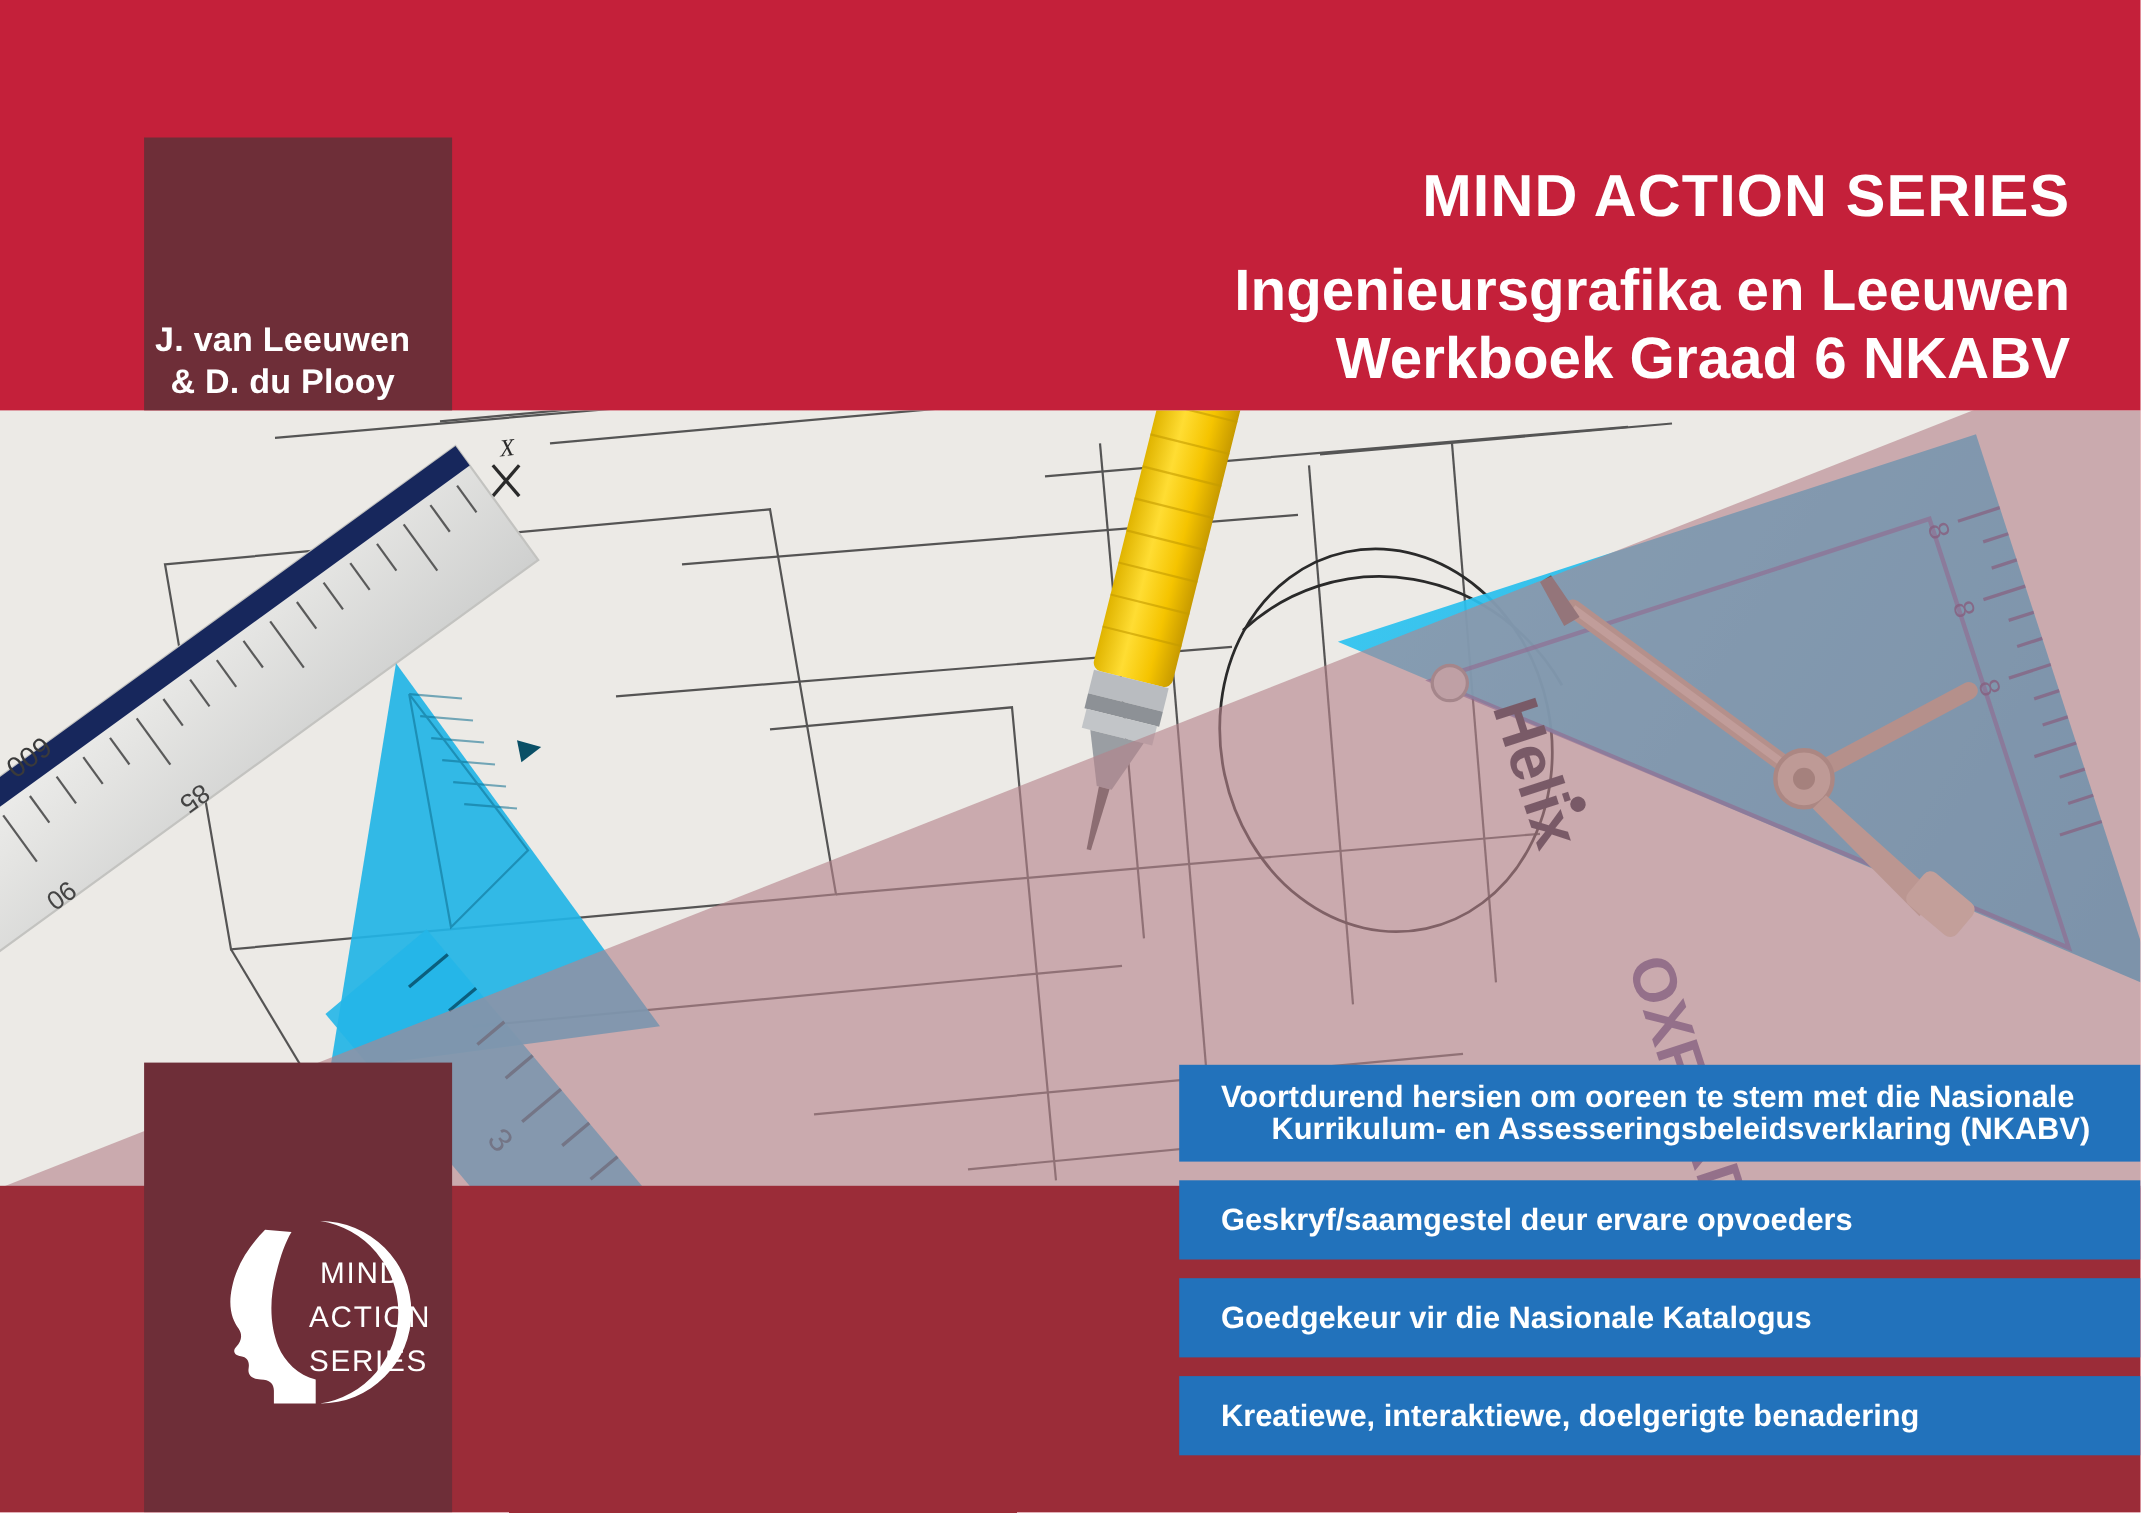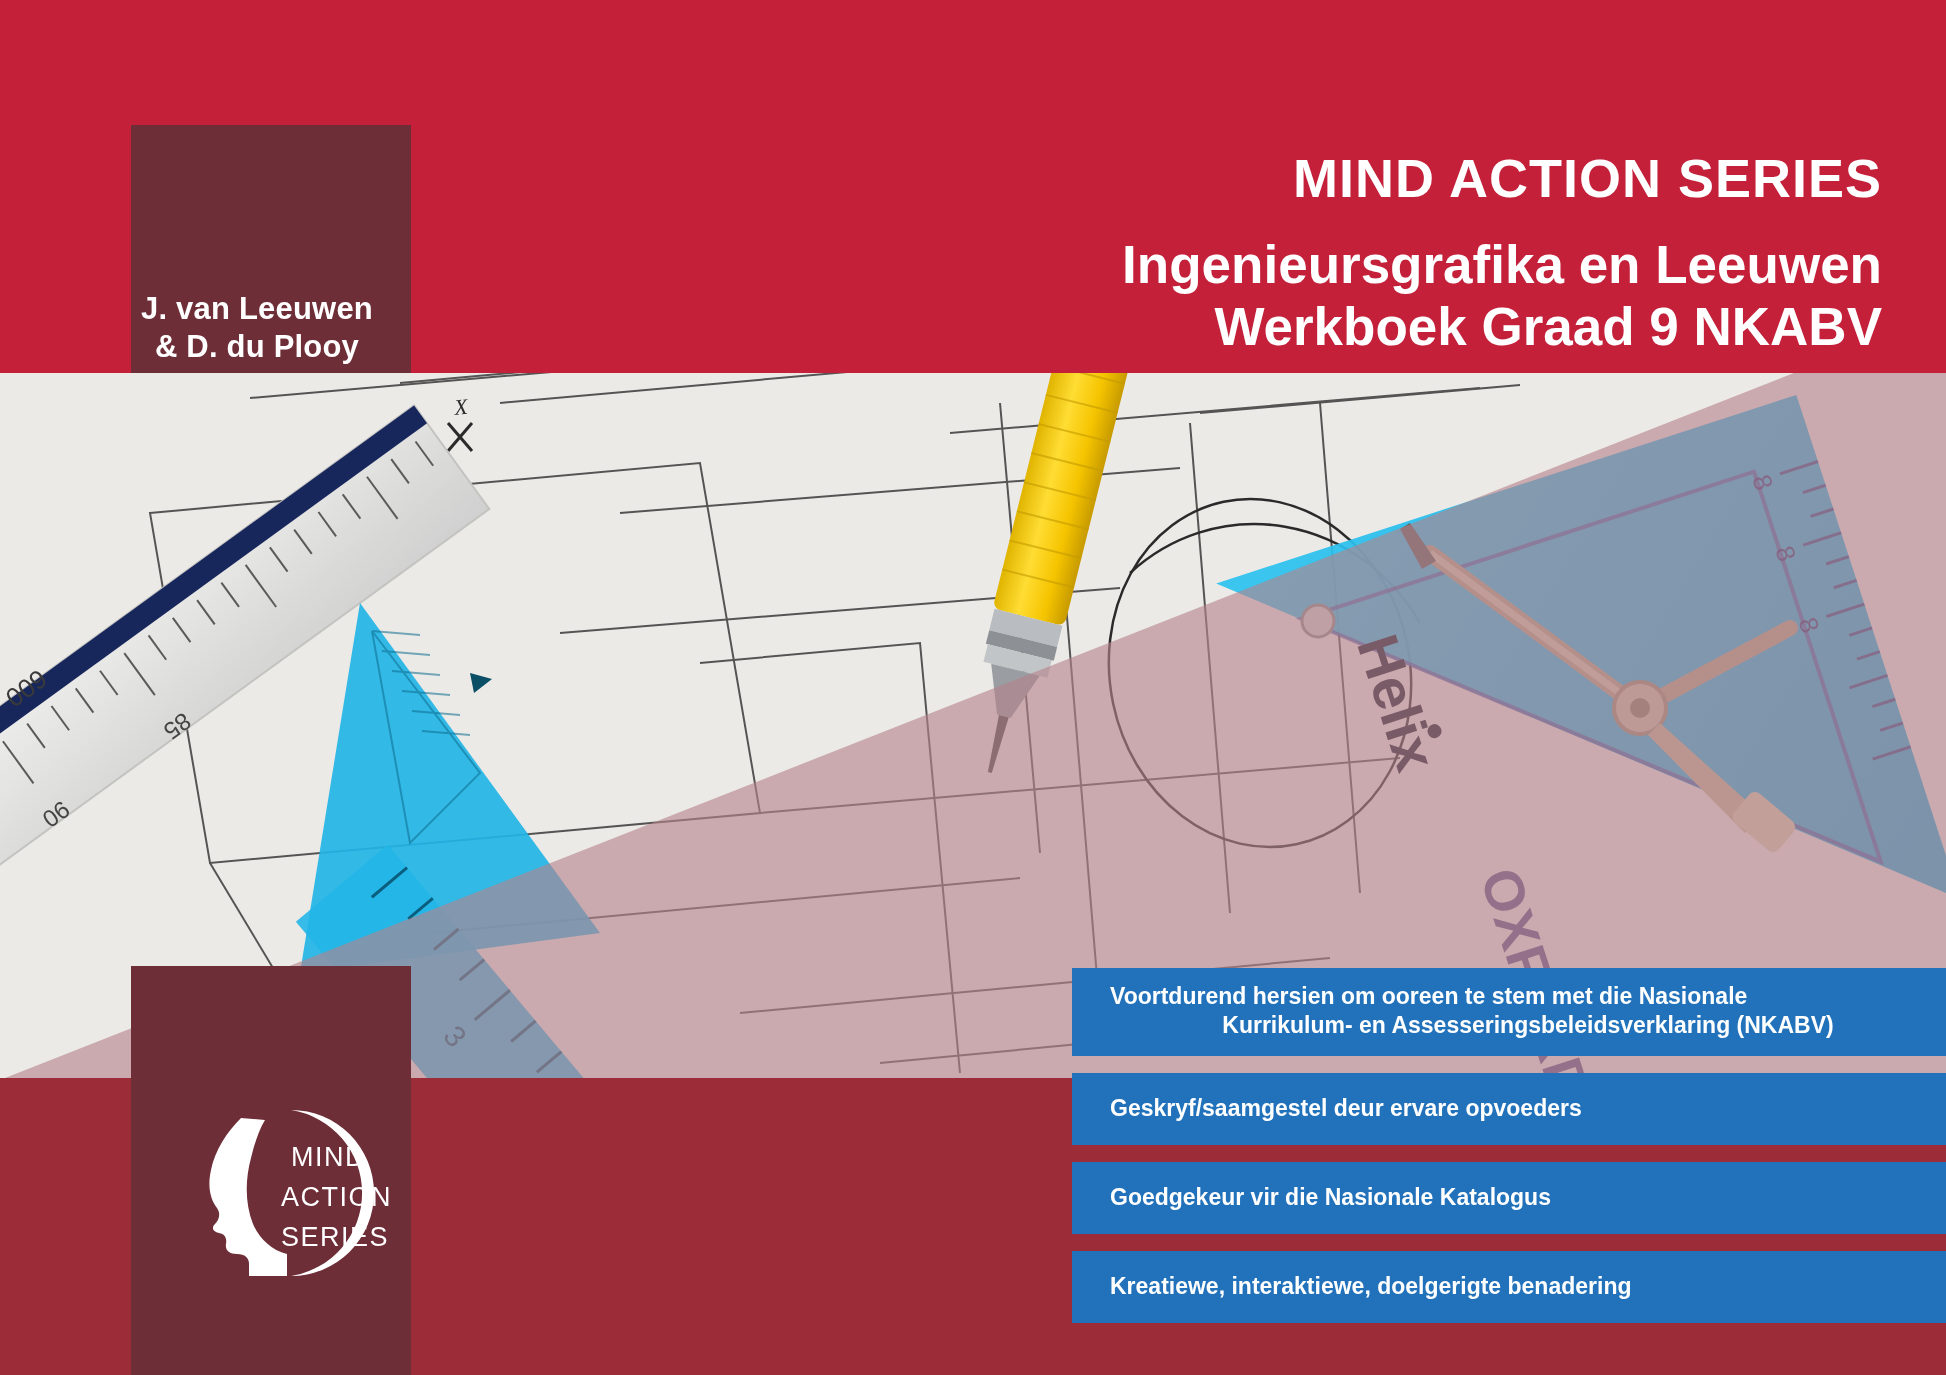--- a/index.html
+++ b/index.html
@@ -118,21 +118,21 @@
   
   .features {
     position: absolute;
     left: 1072px;
     top: 968px;
     width: 874px;
   }
   .feature {
     background: #2272bb;
     color: #ffffff;
-    font-size: 23px;
+    font-size: 28px;
     font-weight: bold;
     line-height: 29px;
     padding: 14px 0 16px 38px;
     margin-bottom: 17px;
     white-space: nowrap;
   }
   .feature:last-child { margin-bottom: 0; }
   .feature .l2 { display: block; text-align: center; }
   .feature.single { padding-top: 21px; padding-bottom: 22px; }
 </style>
@@ -367,21 +367,21 @@
   <div class="header-band"></div>
   <div class="author-panel"></div>
   <div class="author-text" style="top:290px;">
     <span class="author-line">J. van Leeuwen</span>
     <span class="author-line">&amp; D. du Plooy</span>
   </div>
 
   <div class="title-block">
     <div class="series-title">MIND ACTION SERIES</div>
     <div class="subtitle-line">Ingenieursgrafika en Leeuwen</div>
-    <div class="subtitle-line">Werkboek Graad 9 NKABV</div>
+    <div class="subtitle-line">Werkboek Graad 6 NKABV</div>
   </div>
 
   <div class="bottom-band"></div>
 
   <div class="left-strip"></div>
 
   <div class="logo">
     <svg viewBox="0 0 260 210">
 
       <path d="M 132 8

